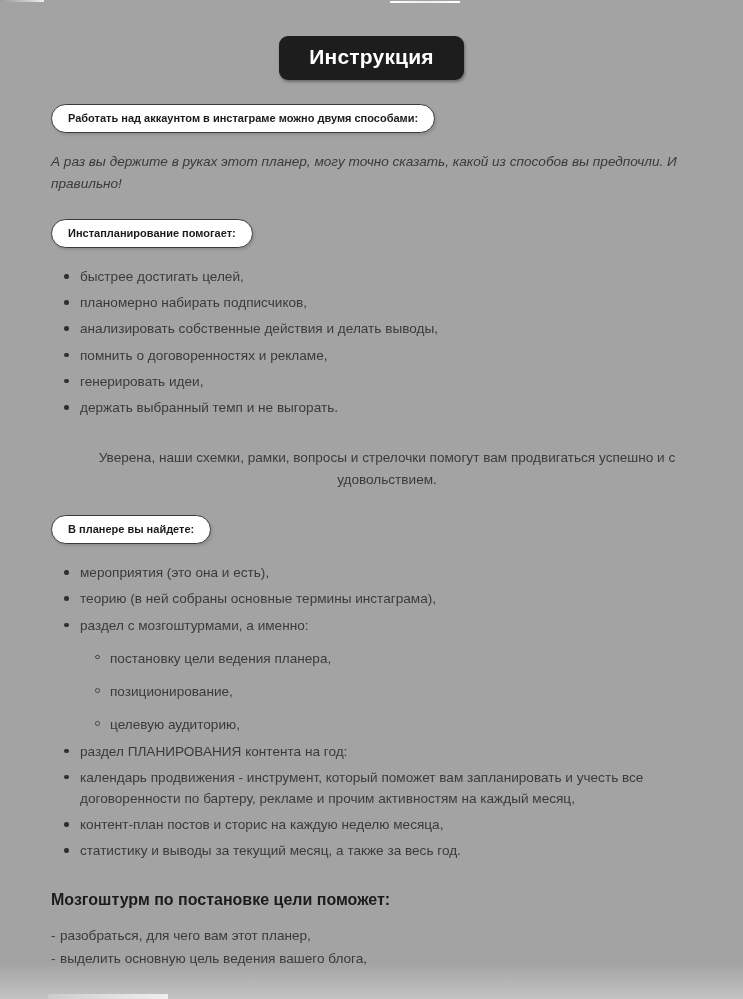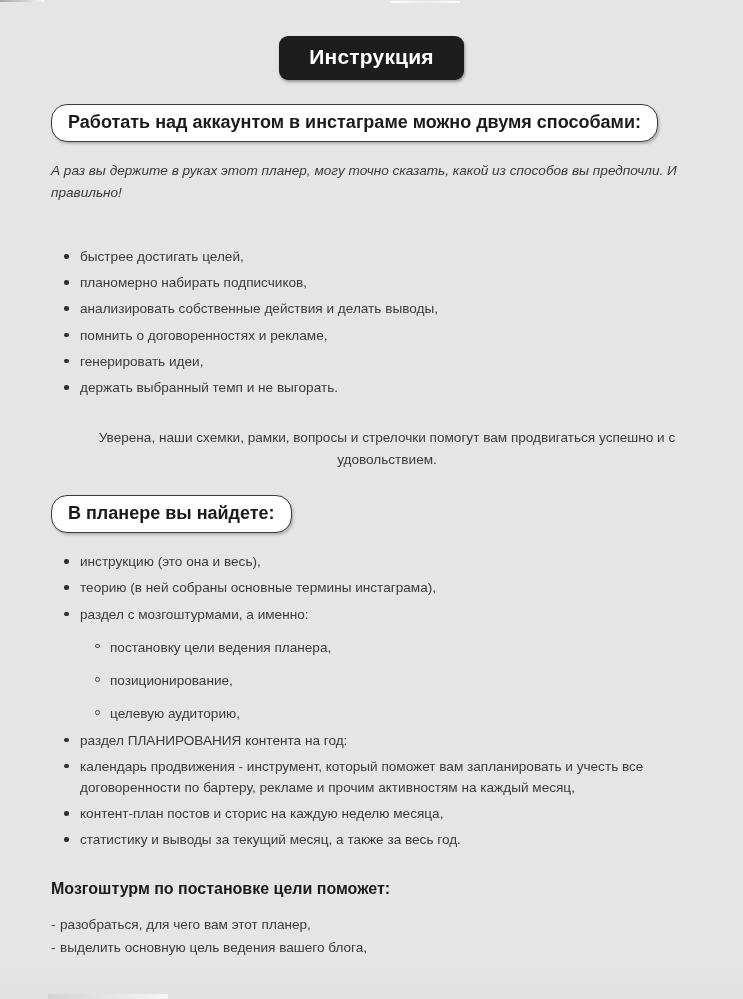--- a/index.html
+++ b/index.html
@@ -11,21 +11,21 @@
   body {
     font-family: "Liberation Sans", "DejaVu Sans", sans-serif;
     color: #2b2b2b;
     -webkit-font-smoothing: antialiased;
   }
   #page {
     position: relative;
     width: 743px;
     height: 999px;
     margin: 0 auto;
-    background: #e5e5e5;
+    background: #a3a3a3;
     overflow: hidden;
     box-sizing: border-box;
   }
 
   
   .edge-artifact-top {
     position: absolute;
     top: 0;
     left: 0;
     width: 44px;
@@ -88,21 +88,21 @@
   .pill-row {
     padding-left: 51px;
   }
   .pill {
     display: inline-block;
     border: 1.6px solid #3a3a3a;
     border-radius: 16px;
     background: #ffffff;
     color: #1b1b1b;
     font-weight: bold;
-    font-size: 18px;
+    font-size: 11px;
     padding: 7px 16px 8px 16px;
     box-shadow: 1.5px 2px 2.5px rgba(120,120,120,.45);
     white-space: nowrap;
   }
 
   
   .bold-heading {
     padding-left: 51px;
     font-weight: bold;
     font-size: 16px;
@@ -218,20 +218,23 @@
       <span class="pill">Работать над аккаунтом в инстаграме можно двумя способами:</span>
     </div>
 
     <div class="sp-1"></div>
 
 
     <div class="para para-tail">А раз вы держите в руках этот планер, могу точно сказать, какой из способов вы предпочли. И правильно!</div>
 
     <div class="sp-3"></div>
 
+    <div class="pill-row">
+      <span class="pill">Инстапланирование помогает:</span>
+    </div>
 
     <div class="sp-1"></div>
 
     <ul class="lv1">
       <li>быстрее достигать целей,</li>
       <li>планомерно набирать подписчиков,</li>
       <li>анализировать собственные действия и делать выводы,</li>
       <li>помнить о договоренностях и рекламе,</li>
       <li>генерировать идеи,</li>
       <li>держать выбранный темп и не выгорать.</li>
@@ -244,21 +247,21 @@
     <div class="sp-3"></div>
 
     <div class="pill-row">
       <span class="pill">В планере вы найдете:</span>
     </div>
 
     <div class="sp-1"></div>
 
     <ul class="lv1">
       <li>
-        <span>инструкцию (это она и весь),</span>
+        <span>мероприятия (это она и есть),</span>
       </li>
       <li>
         <span>теорию (в ней собраны основные термины инстаграма),</span>
       </li>
       <li>
         <span>раздел с мозгоштурмами, а именно:</span>
         <ul class="lv2">
           <li>постановку цели ведения планера,</li>
           <li>позиционирование,</li>
           <li>целевую аудиторию,</li>

